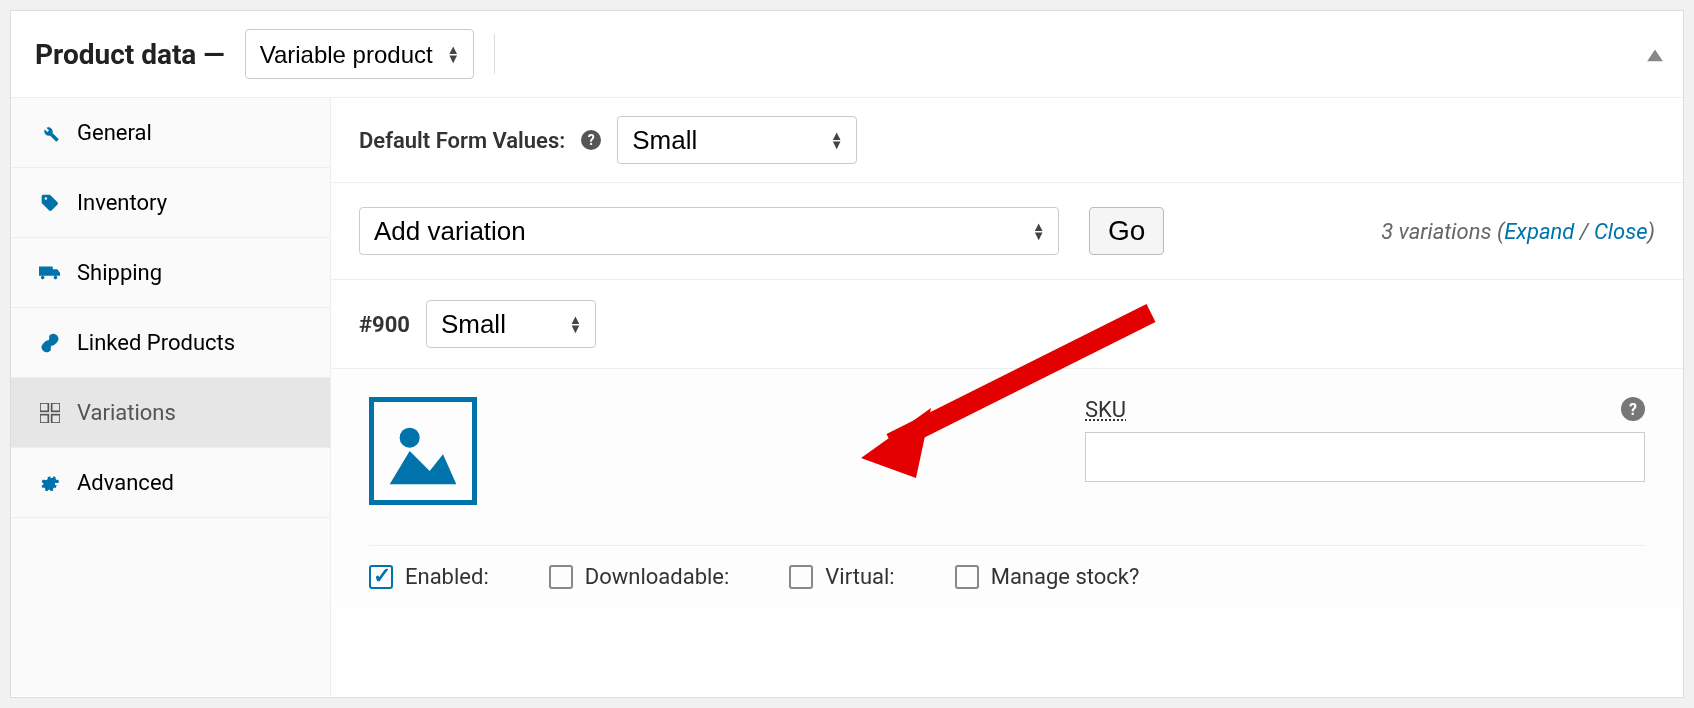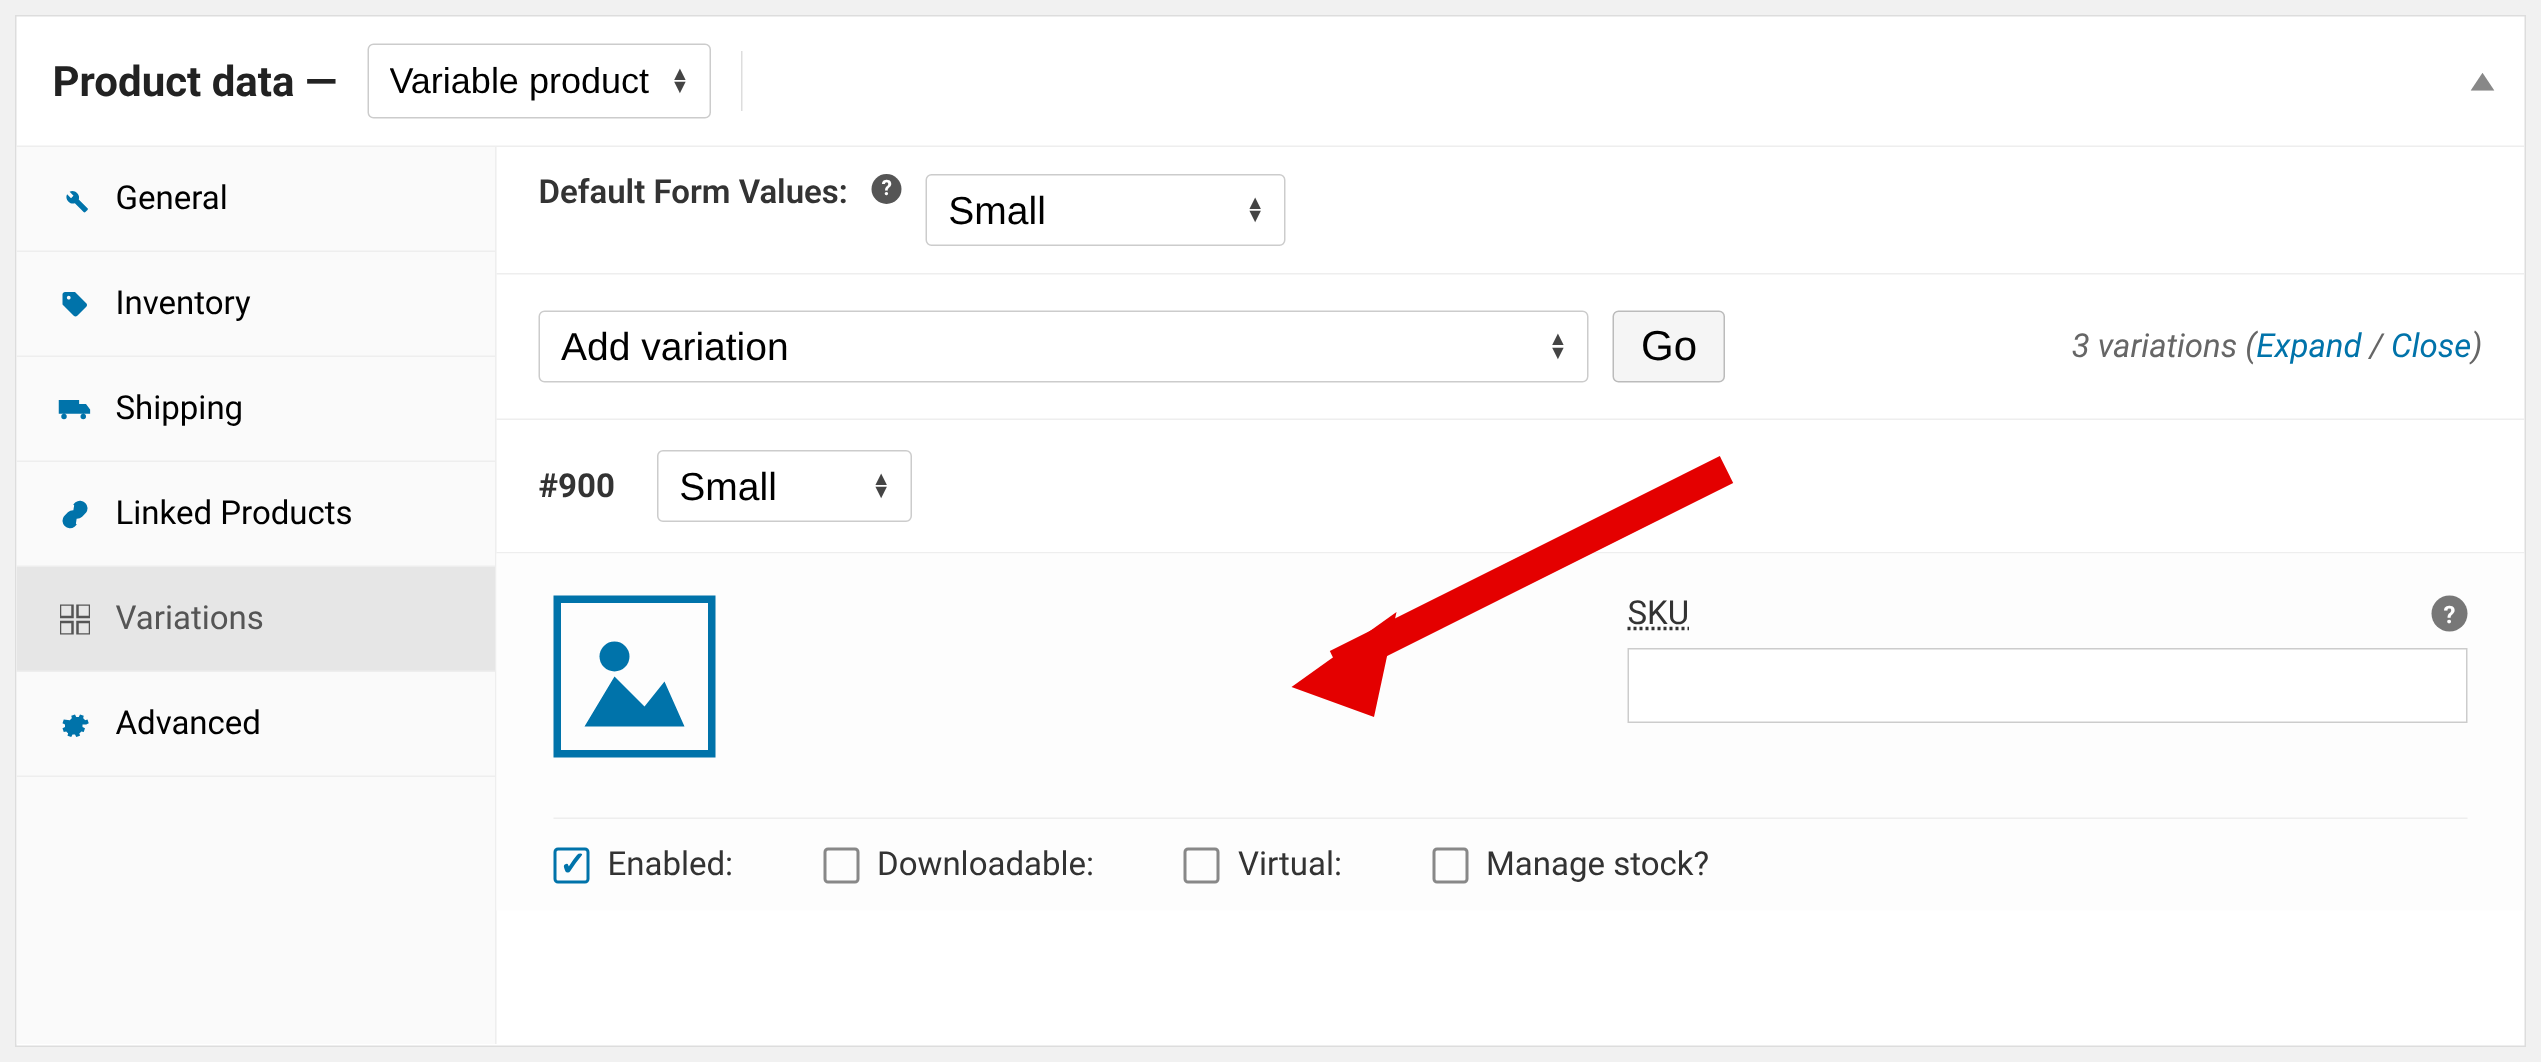--- a/index.html
+++ b/index.html
@@ -96,21 +96,21 @@
     .sidebar-item.active { background: #e6e6e6; color: #555; }
     .sidebar-item .icon { width: 22px; display:flex; justify-content:center; }
     .main {
       flex: 1;
       position: relative;
     }
     .section {
       padding: 18px 28px;
       border-bottom: 1px solid #eee;
       display: flex;
-      align-items: flex-start;
+      align-items: center;
       gap: 16px;
       font-size: 22px;
     }
     .section-label { font-weight: 600; }
     .help-icon {
       width: 20px; height: 20px; border-radius: 50%;
       background: #555; color: #fff;
       display: inline-flex; align-items: center; justify-content: center;
       font-size: 14px; font-weight: 700;
     }
@@ -130,34 +130,34 @@
       border: 1px solid #bbb;
       border-radius: 4px;
       background: #f5f5f5;
       cursor: pointer;
     }
     .toolbar-row {
       padding: 24px 28px;
       border-bottom: 1px solid #eee;
       display: flex;
       align-items: center;
-      gap: 16px;
+      gap: 30px;
     }
     .variations-info {
       margin-left: auto;
       font-style: italic;
       color: #666;
     }
     .variations-info a { color: #0073aa; text-decoration: none; font-style: italic; }
     .variation-header {
       padding: 20px 28px;
       border-bottom: 1px solid #eee;
       display: flex;
       align-items: center;
-      gap: 28px;
+      gap: 16px;
     }
     .variation-id { font-weight: 700; }
     .variation-body {
       padding: 28px 38px 0 38px;
       background: #fdfdfd;
     }
     .var-row1 {
       display: flex;
       gap: 40px;
       align-items: flex-start;

